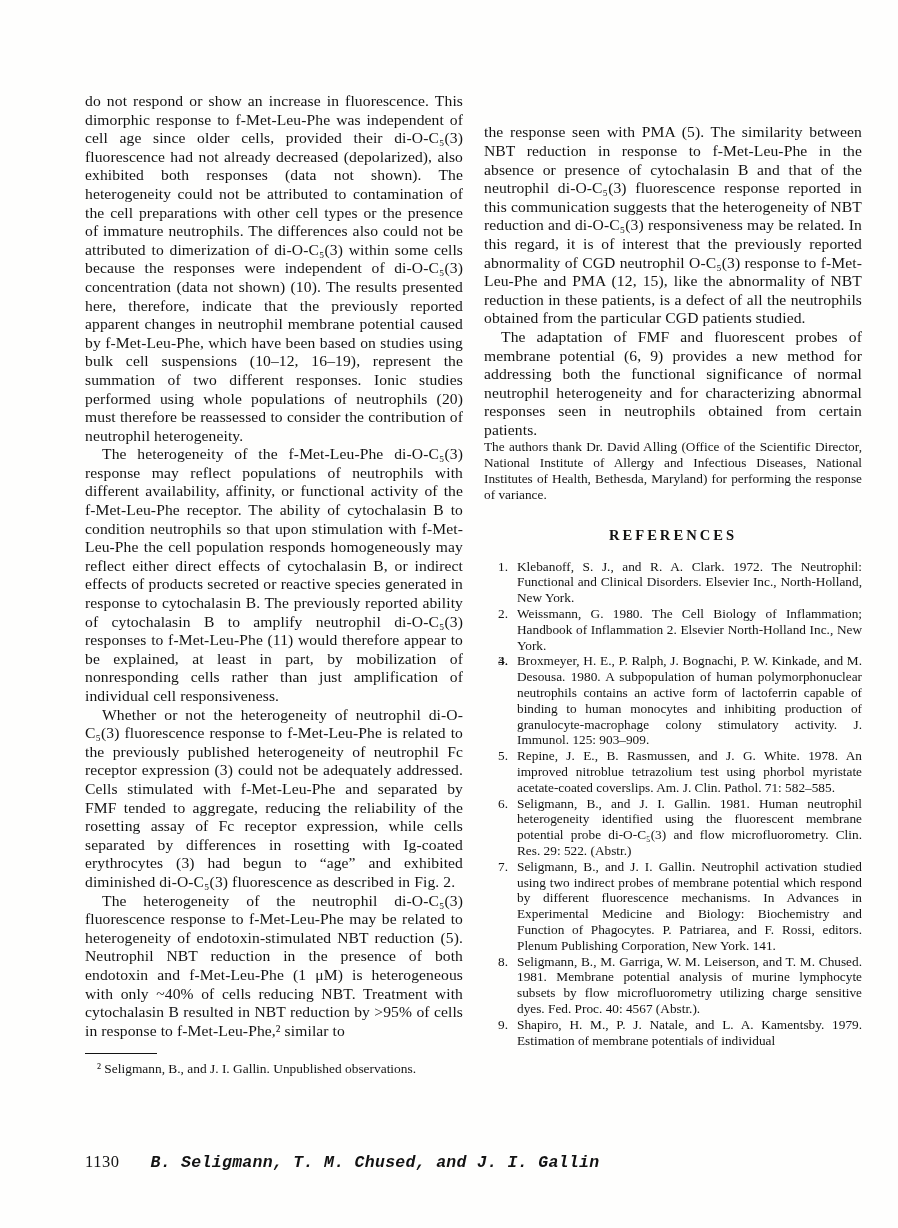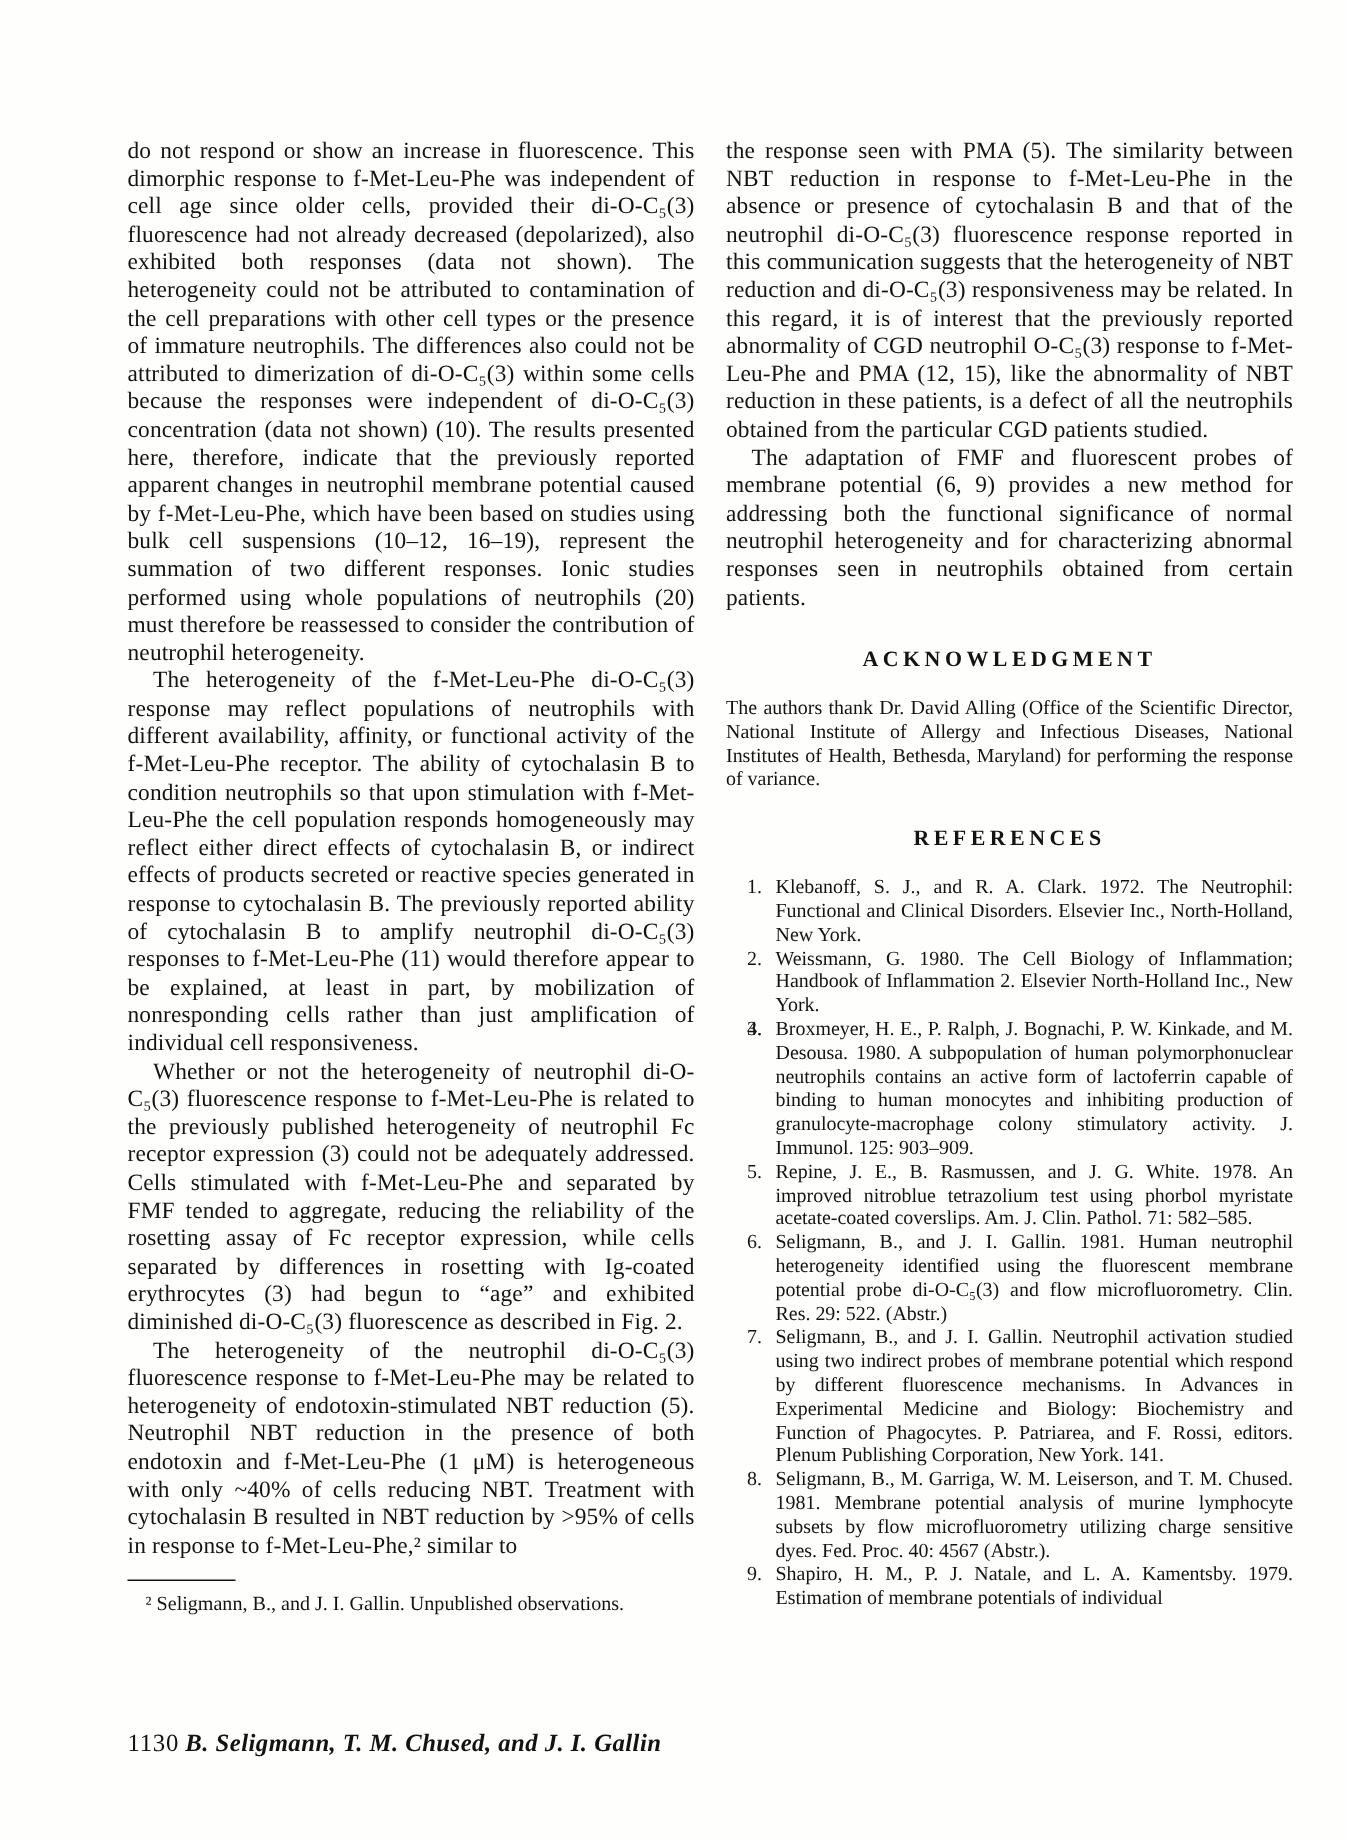--- a/index.html
+++ b/index.html
@@ -16,20 +16,21 @@
     font-family: "Liberation Serif", "DejaVu Serif", serif;
     overflow: hidden;
   }
   .columns {
     position: absolute;
     left: 85px;
     top: 92px;
     width: 777px;
     display: flex;
     gap: 21px;
+    align-items: center;
   }
   .col {
     width: 378px;
   }
   p.body {
     margin: 0;
     font-size: 15.6px;
     line-height: 18.6px;
     text-align: justify;
     letter-spacing: 0.1px;
@@ -88,23 +89,25 @@
     top: 1152px;
     width: 777px;
     font-size: 16.5px;
   }
   .footer .page-number {
     display: inline-block;
     letter-spacing: 0.5px;
   }
   .footer .running-title {
     display: inline-block;
+    margin-left: 27px;
     font-style: italic;
     font-weight: bold;
     letter-spacing: 0.3px;
+    font-family: Liberation Mono, monospace;
   }
 </style>
 </head>
 <body>
 
 <div class="page">
 
   <div class="columns">
 
     <div class="col">
@@ -112,21 +115,20 @@
       <p class="body indent">The heterogeneity of the f-Met-Leu-Phe di-O-C₅(3) response may reflect populations of neutrophils with different availability, affinity, or functional activity of the f-Met-Leu-Phe receptor. The ability of cytochalasin B to condition neutrophils so that upon stimulation with f-Met-Leu-Phe the cell population responds homogeneously may reflect either direct effects of cytochalasin B, or indirect effects of products secreted or reactive species generated in response to cytochalasin B. The previously reported ability of cytochalasin B to amplify neutrophil di-O-C₅(3) responses to f-Met-Leu-Phe (11) would therefore appear to be explained, at least in part, by mobilization of nonresponding cells rather than just amplification of individual cell responsiveness.</p>
       <p class="body indent">Whether or not the heterogeneity of neutrophil di-O-C₅(3) fluorescence response to f-Met-Leu-Phe is related to the previously published heterogeneity of neutrophil Fc receptor expression (3) could not be adequately addressed. Cells stimulated with f-Met-Leu-Phe and separated by FMF tended to aggregate, reducing the reliability of the rosetting assay of Fc receptor expression, while cells separated by differences in rosetting with Ig-coated erythrocytes (3) had begun to “age” and exhibited diminished di-O-C₅(3) fluorescence as described in Fig. 2.</p>
       <p class="body indent">The heterogeneity of the neutrophil di-O-C₅(3) fluorescence response to f-Met-Leu-Phe may be related to heterogeneity of endotoxin-stimulated NBT reduction (5). Neutrophil NBT reduction in the presence of both endotoxin and f-Met-Leu-Phe (1 μM) is heterogeneous with only ~40% of cells reducing NBT. Treatment with cytochalasin B resulted in NBT reduction by &gt;95% of cells in response to f-Met-Leu-Phe,² similar to</p>
       <div class="footnote-rule"></div>
       <p class="footnote">² Seligmann, B., and J. I. Gallin. Unpublished observations.</p>
     </div>
 
     <div class="col">
       <p class="body">the response seen with PMA (5). The similarity between NBT reduction in response to f-Met-Leu-Phe in the absence or presence of cytochalasin B and that of the neutrophil di-O-C₅(3) fluorescence response reported in this communication suggests that the heterogeneity of NBT reduction and di-O-C₅(3) responsiveness may be related. In this regard, it is of interest that the previously reported abnormality of CGD neutrophil O-C₅(3) response to f-Met-Leu-Phe and PMA (12, 15), like the abnormality of NBT reduction in these patients, is a defect of all the neutrophils obtained from the particular CGD patients studied.</p>
       <p class="body indent">The adaptation of FMF and fluorescent probes of membrane potential (6, 9) provides a new method for addressing both the functional significance of normal neutrophil heterogeneity and for characterizing abnormal responses seen in neutrophils obtained from certain patients.</p>
-      <h2 class="section-heading">ACKNOWLEDGMENT</h2>
       <p class="small">The authors thank Dr. David Alling (Office of the Scientific Director, National Institute of Allergy and Infectious Diseases, National Institutes of Health, Bethesda, Maryland) for performing the response of variance.</p>
       <h2 class="section-heading">REFERENCES</h2>
       <ol class="references">
           <li><span class="ref-num">1.</span><span>Klebanoff, S. J., and R. A. Clark. 1972. The Neutrophil: Functional and Clinical Disorders. Elsevier Inc., North-Holland, New York.</span></li>
           <li><span class="ref-num">2.</span><span>Weissmann, G. 1980. The Cell Biology of Inflammation; Handbook of Inflammation 2. Elsevier North-Holland Inc., New York.</span></li>
           <li><span class="ref-num">3.</span></li>
           <li><span class="ref-num">4.</span><span>Broxmeyer, H. E., P. Ralph, J. Bognachi, P. W. Kinkade, and M. Desousa. 1980. A subpopulation of human polymorphonuclear neutrophils contains an active form of lactoferrin capable of binding to human monocytes and inhibiting production of granulocyte-macrophage colony stimulatory activity. J. Immunol. 125: 903–909.</span></li>
           <li><span class="ref-num">5.</span><span>Repine, J. E., B. Rasmussen, and J. G. White. 1978. An improved nitroblue tetrazolium test using phorbol myristate acetate-coated coverslips. Am. J. Clin. Pathol. 71: 582–585.</span></li>
           <li><span class="ref-num">6.</span><span>Seligmann, B., and J. I. Gallin. 1981. Human neutrophil heterogeneity identified using the fluorescent membrane potential probe di-O-C₅(3) and flow microfluorometry. Clin. Res. 29: 522. (Abstr.)</span></li>
           <li><span class="ref-num">7.</span><span>Seligmann, B., and J. I. Gallin. Neutrophil activation studied using two indirect probes of membrane potential which respond by different fluorescence mechanisms. In Advances in Experimental Medicine and Biology: Biochemistry and Function of Phagocytes. P. Patriarea, and F. Rossi, editors. Plenum Publishing Corporation, New York. 141.</span></li>

